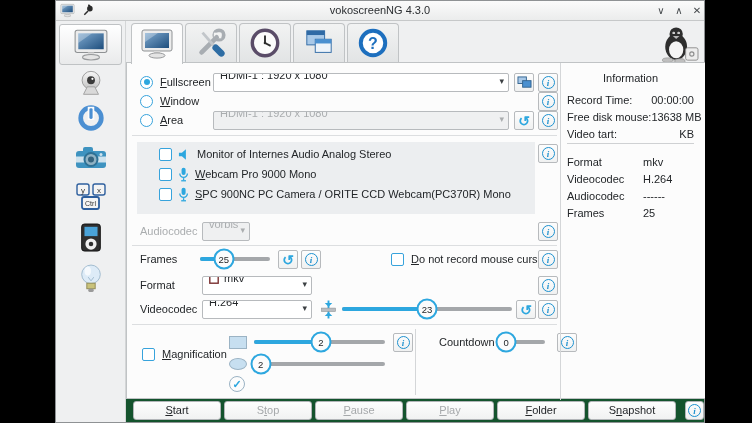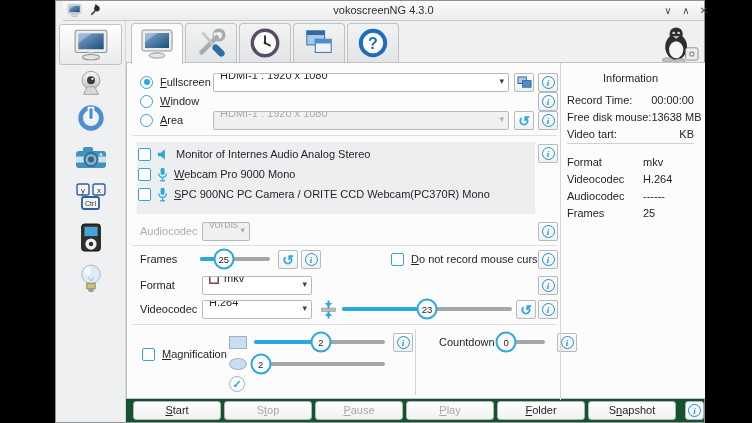--- a/index.html
+++ b/index.html
@@ -1,20 +1,20 @@
 <!DOCTYPE html>
 <html><head>
 <meta charset="utf-8">
 <style>
   *{box-sizing:border-box;margin:0;padding:0;}
   html,body{width:752px;height:423px;background:#000;font-family:"Liberation Sans",sans-serif;overflow:hidden;}
   body{position:relative;color:#232629;font-size:11px;}
   .window{position:absolute;left:55px;top:0;width:650px;height:423px;background:#eff0f1;border:1px solid #8f9294;}
   
-  .titlebar{position:absolute;left:7px;top:0;right:0;height:20px;background:linear-gradient(#fbfbfb,#ebecec);border-bottom:1px solid #c6c8c9;}
+  .titlebar{position:absolute;left:0;top:0;right:0;height:20px;background:linear-gradient(#fbfbfb,#ebecec);border-bottom:1px solid #c6c8c9;}
   .titlebar .ticon{position:absolute;left:4px;top:2px;width:15px;height:15px;}
   .titlebar .pin{position:absolute;left:26px;top:3px;width:13px;height:13px;}
   .title-text{position:absolute;left:0;right:0;top:3px;text-align:center;font-size:11px;color:#2b2e31;}
   .winctl{position:absolute;top:2px;width:16px;height:16px;text-align:center;line-height:16px;font-size:10px;color:#44484b;cursor:default;}
   
   .sidebar{position:absolute;left:0;top:20px;bottom:0;width:70px;background:#eff0f1;border-right:1px solid #d4d6d7;}
   .side-sel{position:absolute;left:3px;top:3px;width:63px;height:41px;background:linear-gradient(#ffffff,#e9eaeb);border:1px solid #bfc2c4;border-radius:3px;display:flex;align-items:center;justify-content:center;}
   .side-ico{position:absolute;left:0;width:70px;display:flex;justify-content:center;}
   
   .tabbar{position:absolute;left:75px;top:22px;height:40px;}
@@ -35,21 +35,21 @@
   .select.off::after{color:#aaadaf;}
   .sq{position:absolute;width:20px;height:19px;background:linear-gradient(#fdfdfd,#f0f1f1);border:1px solid #b7babd;border-radius:2px;display:flex;align-items:center;justify-content:center;}
   .ib .ring{width:13px;height:13px;border:1.6px solid #1d91cf;border-radius:50%;color:#1d91cf;font-size:9px;font-weight:bold;font-family:"Liberation Serif",serif;display:flex;align-items:center;justify-content:center;font-style:italic;}
   .ib .ring::after{content:"i";}
   .rb{color:#2da7df;font-size:14px;font-weight:bold;}
   .rb::after{content:"↺";}
   .track{position:absolute;height:4px;background:#a4a7aa;border-radius:2px;top:50%;margin-top:-2px;}
   .fill{position:absolute;left:0;top:0;height:100%;background:#2da7df;border-radius:2px;}
   .knob{position:absolute;top:50%;width:21px;height:21px;background:#fcfcfc;border:2px solid #2da7df;border-radius:50%;transform:translate(-50%,-50%);display:flex;align-items:center;justify-content:center;font-size:9.5px;color:#232629;z-index:3;}
   .audio-box{position:absolute;left:10px;top:79px;width:398px;height:72px;background:#eceef0;}
-  .arow{display:flex;align-items:center;gap:6px;height:16px;padding-left:1px;margin-top:4px;}
+  .arow{display:flex;align-items:center;gap:6px;height:16px;padding-left:22px;margin-top:4px;}
   .hsep{position:absolute;left:5px;width:425px;border-top:1px solid #dcdee0;}
   .vsep{position:absolute;border-left:1px solid #d4d6d8;}
   .shape-rect{width:18px;height:13px;background:#c7dff0;border:1px solid #9bb3c4;}
   .shape-ell{width:18px;height:12px;background:#c7dff0;border:1px solid #9bb3c4;border-radius:50%;}
   .shape-chk{width:16px;height:16px;border:1.5px solid #9bb3c4;border-radius:50%;color:#2da7df;font-size:11px;font-weight:bold;display:flex;align-items:center;justify-content:center;}
   .shape-chk::after{content:"✓";}
   
   .ipanel{position:absolute;left:438px;top:0;width:137px;height:337px;}
   .ipanel .vline{position:absolute;left:-5px;top:0;bottom:0;border-left:1px solid #d4d6d8;}
   .ititle{position:absolute;left:0;right:6px;top:9px;text-align:center;}

